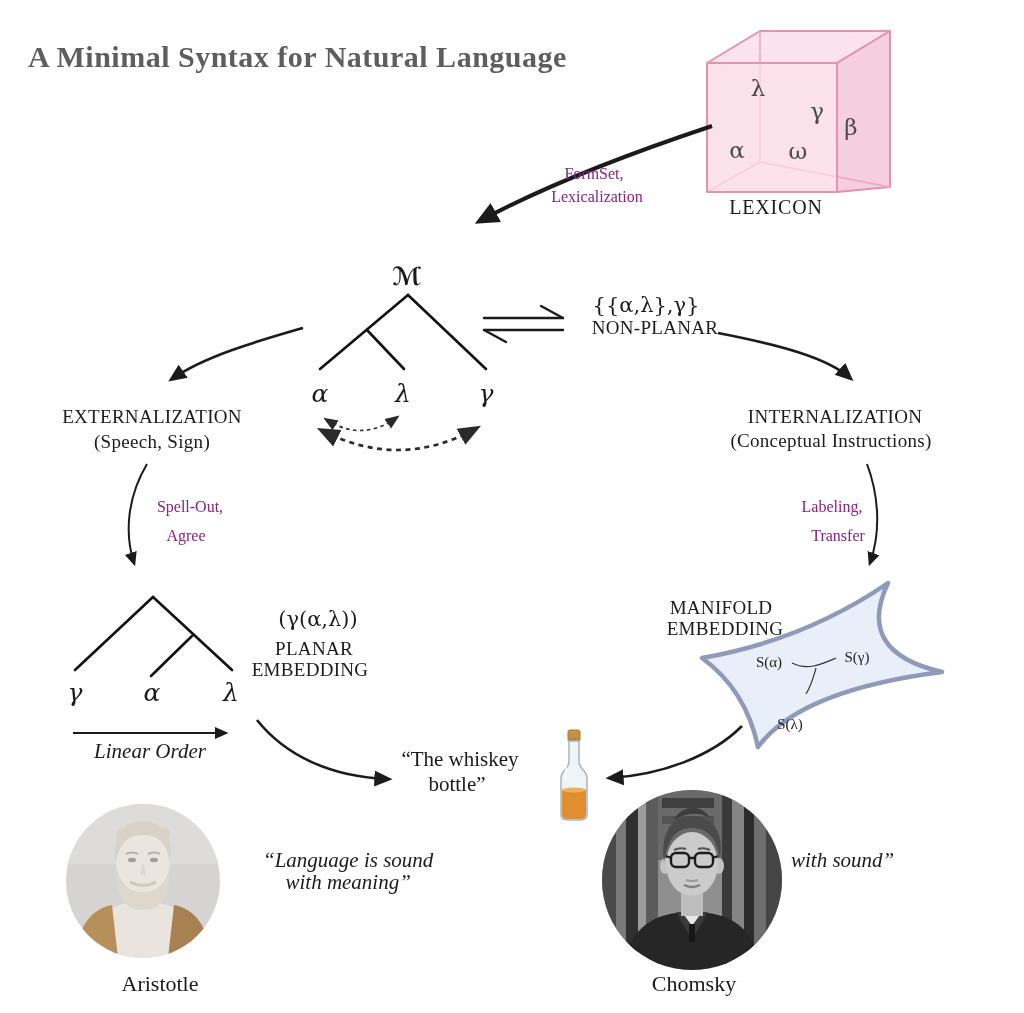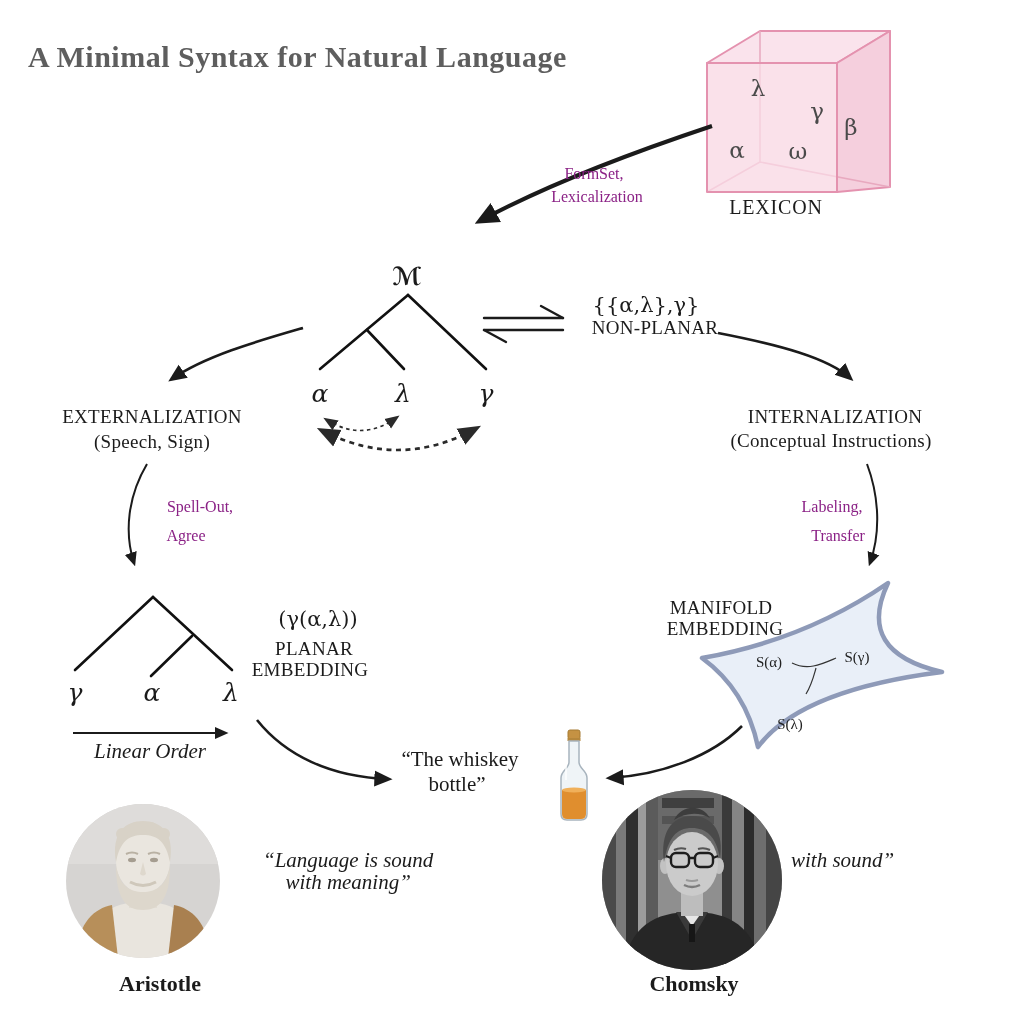--- a/index.html
+++ b/index.html
@@ -9,21 +9,21 @@
   #diagram-svg{position:absolute;left:0;top:0;}
   .lbl{position:absolute;transform:translate(-50%,-50%);white-space:nowrap;line-height:1.1;}
   .title{position:absolute;left:28px;top:40px;font-weight:bold;font-size:30px;color:#5e5e5e;letter-spacing:.5px;}
   .caps{font-size:19px;letter-spacing:.3px;}
   .big-caps{font-size:20px;}
   .purple{color:#8b2286;font-size:16px;}
   .greek{font-family:"DejaVu Serif","Liberation Serif",serif;font-style:italic;font-size:25px;}
   .greek-sm{font-family:"DejaVu Serif","Liberation Serif",serif;font-size:23px;color:#4a4a4a;}
   .root-m{font-family:"DejaVu Serif","DejaVu Sans",serif;font-style:italic;font-weight:bold;font-size:25px;}
   .formula{font-size:21px;font-family:"DejaVu Serif","Liberation Serif",serif;}
-  .bold-name{font-weight:bold;font-size:22px;}
+  .bold-name{font-weight:normal;font-size:22px;}
   .italic-lbl{font-style:italic;font-size:21px;}
   .quote{position:absolute;font-style:italic;font-size:21px;line-height:22px;white-space:nowrap;}
   .quote span{display:block;text-align:center;}
   .s-lbl{font-size:15px;color:#222;}
   .portrait{position:absolute;border-radius:50%;overflow:hidden;}
 </style>
 </head>
 <body>
 
 <div id="canvas">
@@ -111,21 +111,21 @@
   <div class="lbl greek" style="left:486px;top:394px">γ</div>
 
   <div class="lbl formula" style="left:646px;top:306px">{{α,λ},γ}</div>
   <div class="lbl caps" style="left:655px;top:328px">NON-PLANAR</div>
 
   <div class="lbl caps" style="left:152px;top:417px">EXTERNALIZATION</div>
   <div class="lbl caps" style="left:152px;top:442px">(Speech, Sign)</div>
   <div class="lbl caps" style="left:835px;top:417px">INTERNALIZATION</div>
   <div class="lbl caps" style="left:831px;top:441px">(Conceptual Instructions)</div>
 
-  <div class="lbl purple" style="left:200px;top:507px">Spell-Out,</div>
+  <div class="lbl purple" style="left:190px;top:507px">Spell-Out,</div>
   <div class="lbl purple" style="left:186px;top:536px">Agree</div>
   <div class="lbl purple" style="left:832px;top:507px">Labeling,</div>
   <div class="lbl purple" style="left:838px;top:536px">Transfer</div>
 
   <div class="lbl greek" style="left:75px;top:693px">γ</div>
   <div class="lbl greek" style="left:152px;top:693px">α</div>
   <div class="lbl greek" style="left:231px;top:693px">λ</div>
   <div class="lbl italic-lbl" style="left:150px;top:752px">Linear Order</div>
 
   <div class="lbl formula" style="left:318px;top:620px;font-size:21px">(γ(α,λ))</div>

